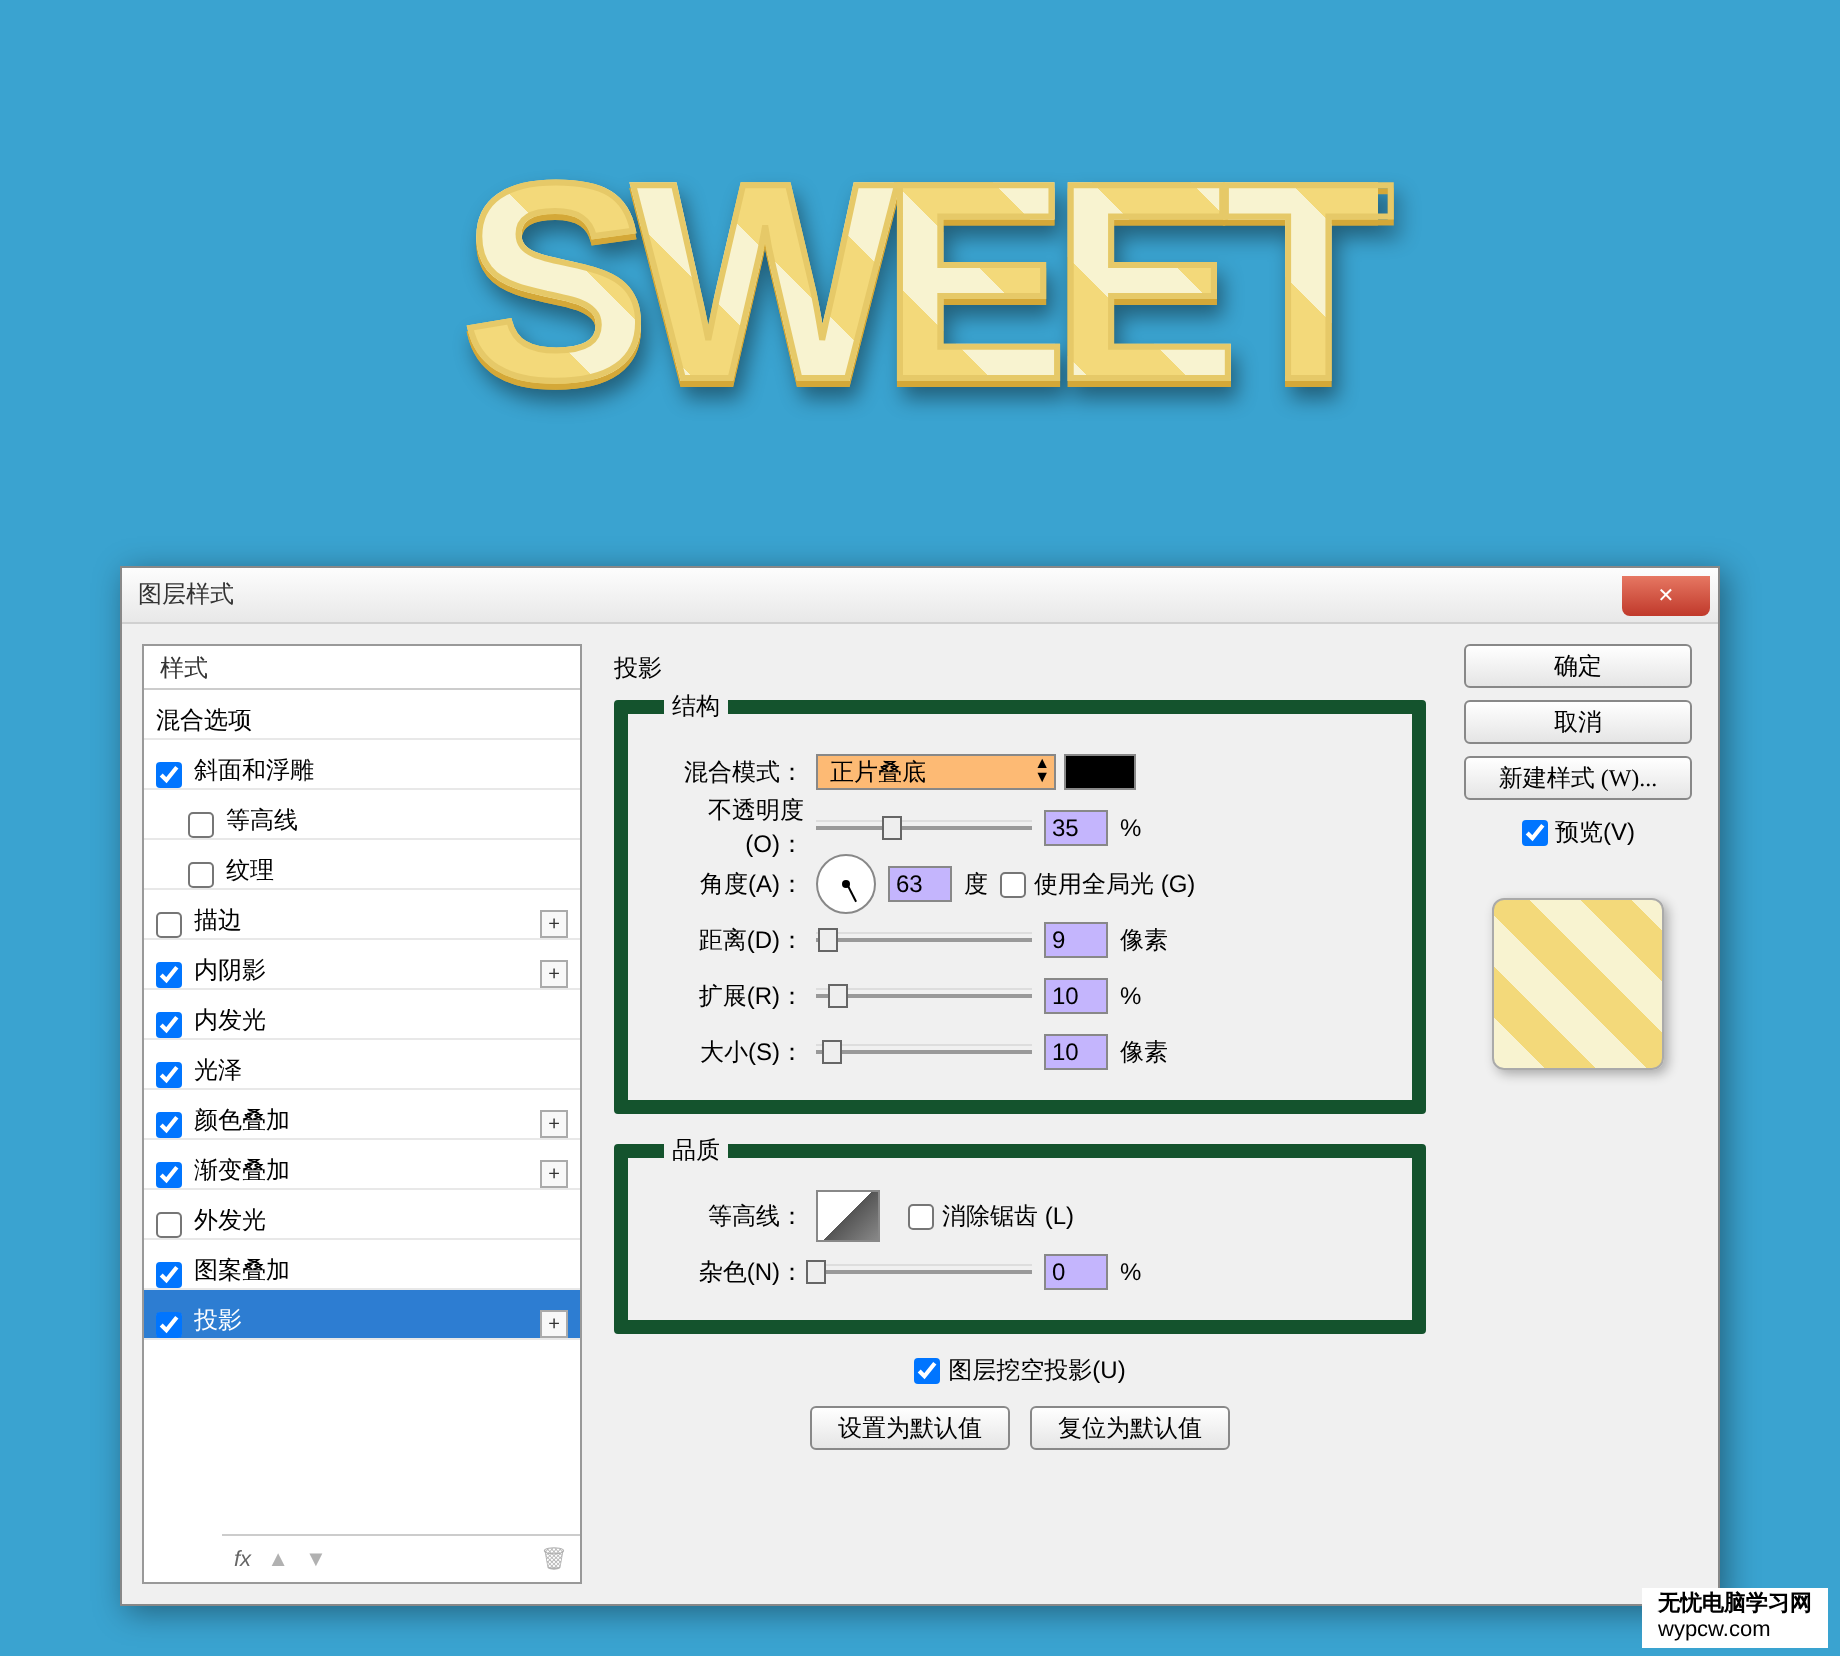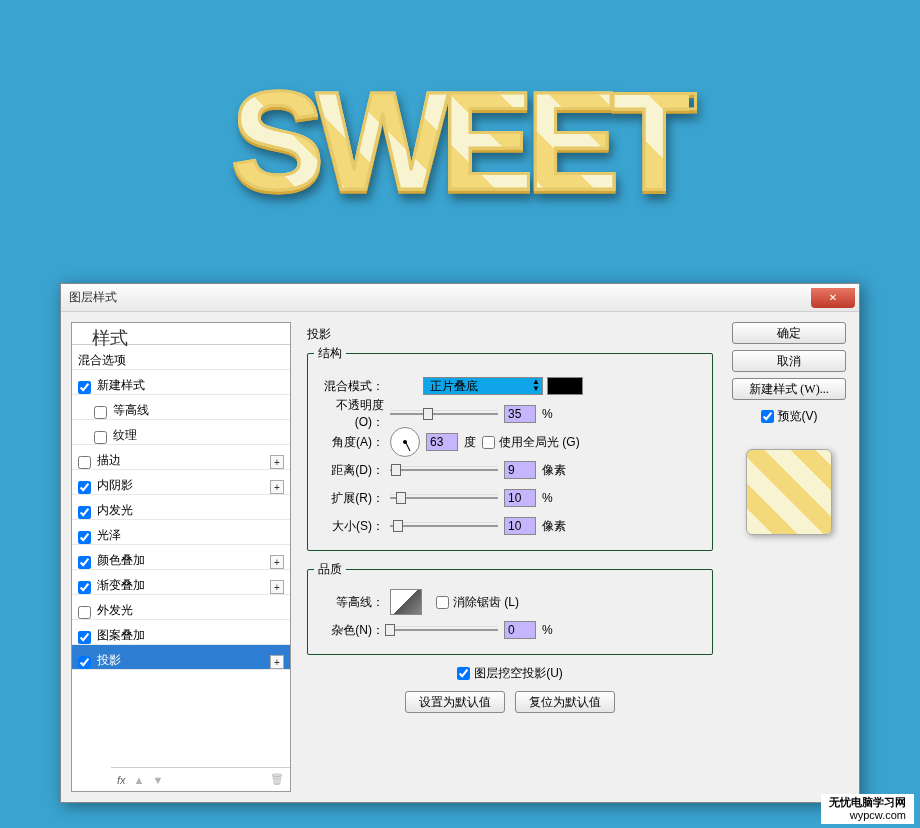--- a/index.html
+++ b/index.html
@@ -19,59 +19,59 @@
       background: #f0f0f0; border: 1px solid #888; box-shadow: 3px 3px 15px rgba(0,0,0,0.4);
     }
     
     .titlebar { height: 28px; background: linear-gradient(to bottom, #fdfdfd, #e8e8e8); border-bottom: 1px solid #d0d0d0; display: flex; align-items: center; justify-content: space-between; padding: 0 0 0 8px; }
     .titlebar-text { font-size: 12px; color: #333; }
     .close-btn { width: 44px; height: 20px; background: linear-gradient(to bottom, #e67762, #c0392b); border-radius: 0 0 4px 4px; color: #fff; display: flex; align-items: center; justify-content: center; font-size: 10px; cursor: pointer; margin-right: 4px; }
     
     .dialog-body { display: flex; padding: 10px; height: calc(100% - 28px); gap: 8px; }
     
     .styles-panel { width: 220px; border: 1px solid #999; background: #fff; display: flex; flex-direction: column; }
-    .styles-panel .hdr { height: 22px; padding: 3px 20px; font-size: 18px; color: #333; border-bottom: 1px solid #ccc; }
+    .styles-panel .hdr { height: 22px; padding: 3px 8px; font-size: 12px; color: #333; border-bottom: 1px solid #ccc; }
     .style-row { height: 25px; display: flex; align-items: flex-end; padding: 0 6px; font-size: 12px; border-bottom: 1px solid #e8e8e8; cursor: pointer; position: relative; }
     .style-row.indent { padding-left: 22px; }
     .style-row.selected { background: #2d7dd2; color: #fff; }
     .style-row input[type=checkbox] { margin-right: 6px; }
     .plus-icon { position: absolute; right: 6px; width: 14px; height: 14px; border: 1px solid #aaa; display: flex; align-items: center; justify-content: center; font-size: 10px; background: #f8f8f8; color: #333; }
     .styles-footer { margin-top: auto; height: 24px; border-top: 1px solid #ccc; display: flex; align-items: center; padding: 0 6px; gap: 8px; font-size: 11px; color: #666; margin-left: 39px; }
     .styles-footer .spacer { flex: 1; }
     .styles-footer .ico { opacity: 0.5; }
     
     .main-panel { flex: 1; padding: 4px 8px; font-size: 12px; }
     .section-title { margin-bottom: 2px; }
-    .fieldset { border: 1px solid #14532d; border-radius: 2px; padding: 10px 10px 10px 0; margin-bottom: 10px; }
+    .fieldset { border: 7px solid #14532d; border-radius: 2px; padding: 10px 10px 10px 12px; margin-bottom: 10px; }
     .fieldset-legend { font-size: 12px; padding: 0 4px; margin-left: 6px; }
     .form-row { display: flex; align-items: center; height: 28px; gap: 6px; }
     .form-row .lbl { width: 76px; text-align: right; }
     .select-wrap { display: flex; align-items: center; gap: 4px; }
-    .select { width: 120px; height: 18px; border: 1px solid #888; background: #0ea5e9; display: flex; justify-content: space-between; padding: 0 2px 0 6px; font-size: 12px; margin-left: 33px; }
+    .select { width: 120px; height: 18px; border: 1px solid #888; background: #fdba74; display: flex; justify-content: space-between; padding: 0 2px 0 6px; font-size: 12px; }
     .select .arrows { font-size: 8px; line-height: 7px; display: flex; flex-direction: column; }
     .swatch { width: 36px; height: 18px; background: #000; border: 1px solid #888; }
     .slider { width: 108px; height: 16px; position: relative; display: flex; align-items: center; }
     .slider-track { width: 100%; height: 2px; background: #999; position: relative; }
     .slider-track::before { content: ''; position: absolute; top: -3px; left: 0; width: 100%; height: 1px; background: #ddd; }
     .slider-thumb { position: absolute; width: 10px; height: 12px; background: #eee; border: 1px solid #666; top: 2px; transform: translateX(-50%); }
     .num-input { width: 32px; height: 18px; border: 1px solid #888; background: #c4b5fd; text-align: left; padding: 0 3px; font-size: 12px; }
     .unit { font-size: 12px; }
     .angle-dial { width: 30px; height: 30px; border: 1px solid #888; border-radius: 50%; background: #fff; position: relative; }
     .angle-dial::after { content: ''; position: absolute; width: 1px; height: 10px; background: #000; top: 50%; left: 50%; transform-origin: top; transform: rotate(-27deg); }
     .angle-dial::before { content: ''; position: absolute; width: 4px; height: 4px; background: #000; border-radius: 50%; top: 50%; left: 50%; transform: translate(-50%, -50%); }
     .contour-swatch { width: 32px; height: 26px; border: 1px solid #888; background: linear-gradient(135deg, #fff 0%, #fff 50%, #555 50%, #888 100%); display: inline-block; }
     .btn-row { display: flex; justify-content: center; gap: 10px; margin-top: 8px; }
     .dlg-btn { height: 22px; min-width: 100px; border: 1px solid #888; background: linear-gradient(to bottom, #fff, #e5e5e5); border-radius: 3px; font-size: 12px; cursor: pointer; padding: 0 10px; }
     
     .right-panel { width: 120px; display: flex; flex-direction: column; gap: 6px; align-items: center; }
     .right-panel .dlg-btn { width: 114px; font-family: Liberation Serif, serif; }
     .preview-chk { display: flex; align-items: center; gap: 4px; font-size: 12px; margin-top: 2px; }
     .preview-box { width: 86px; height: 86px; margin-top: 18px; border: 1px solid #aaa; background: repeating-linear-gradient(45deg, #f8f3d0 0 18px, #f3d97a 18px 36px); box-shadow: 2px 2px 6px rgba(0,0,0,0.3); border-radius: 6px; }
     
-    .watermark { position: absolute; bottom: 4px; right: 6px; background: #fff; padding: 2px 8px; font-size: 11px; text-align: right; line-height: 1.2; }
+    .watermark { position: absolute; bottom: 4px; right: 6px; background: #fff; padding: 2px 8px; font-size: 11px; line-height: 1.2; }
     .watermark .w1 { font-weight: bold; }
     
     .chk { display: flex; align-items: center; gap: 4px; }
   </style>
 </head>
 <body>
 
 <div class="sweet-text">SWEET</div>
 
 <div class="dialog">
@@ -85,21 +85,21 @@
   <div class="dialog-body">
 
     <div class="styles-panel">
       <div class="hdr">样式</div>
       <div id="styles-list">
           <div class="style-row">
             <span>混合选项</span>
           </div>
           <div class="style-row">
             <input type="checkbox" checked="" style="">
-            <span>新建样式</span>
+            <span>斜面和浮雕</span>
           </div>
           <div class="style-row indent">
             <input type="checkbox" style="">
             <span>等高线</span>
           </div>
           <div class="style-row indent">
             <input type="checkbox" style="">
             <span>纹理</span>
           </div>
           <div class="style-row">

